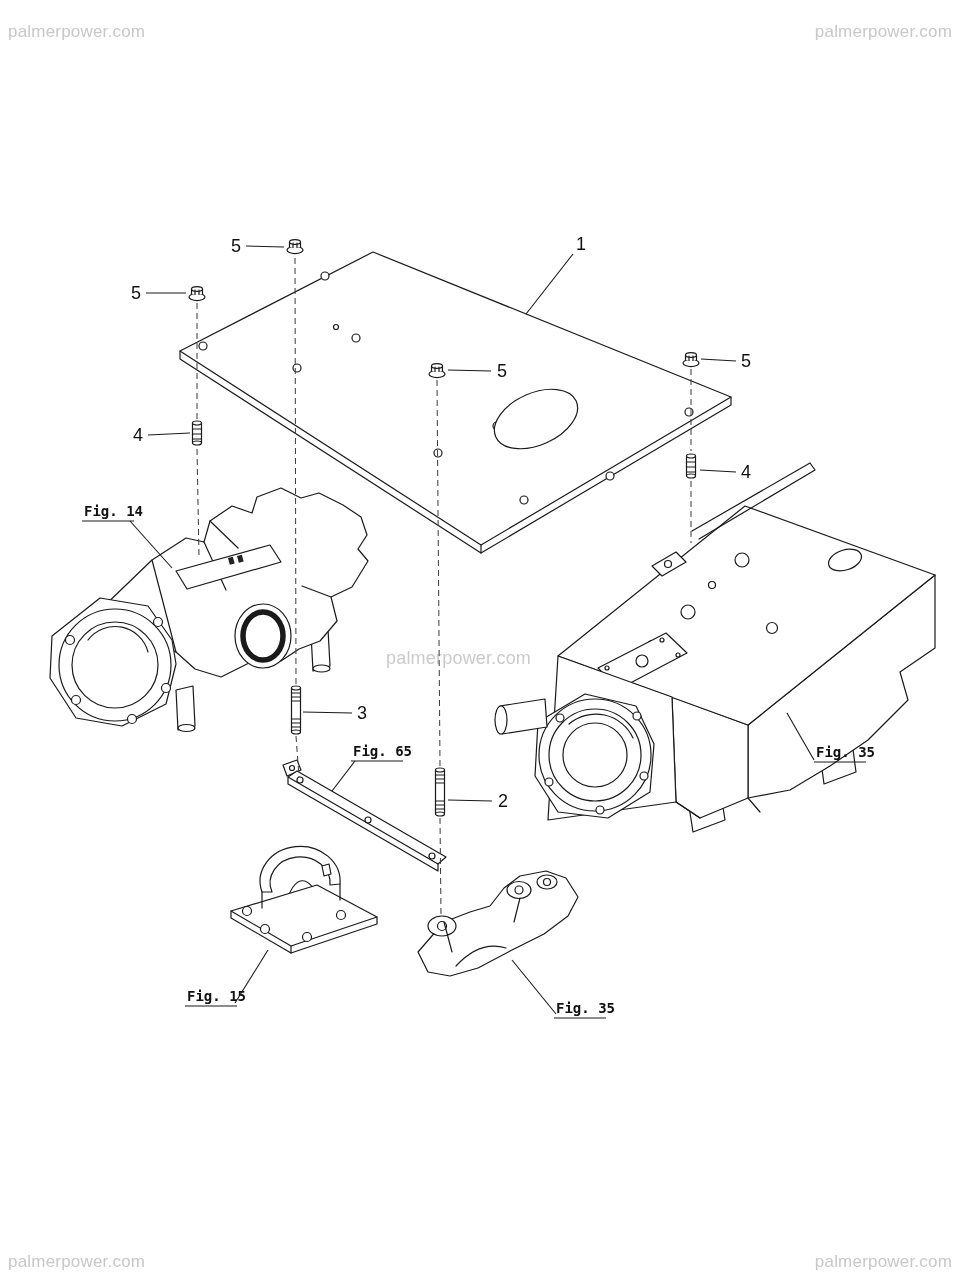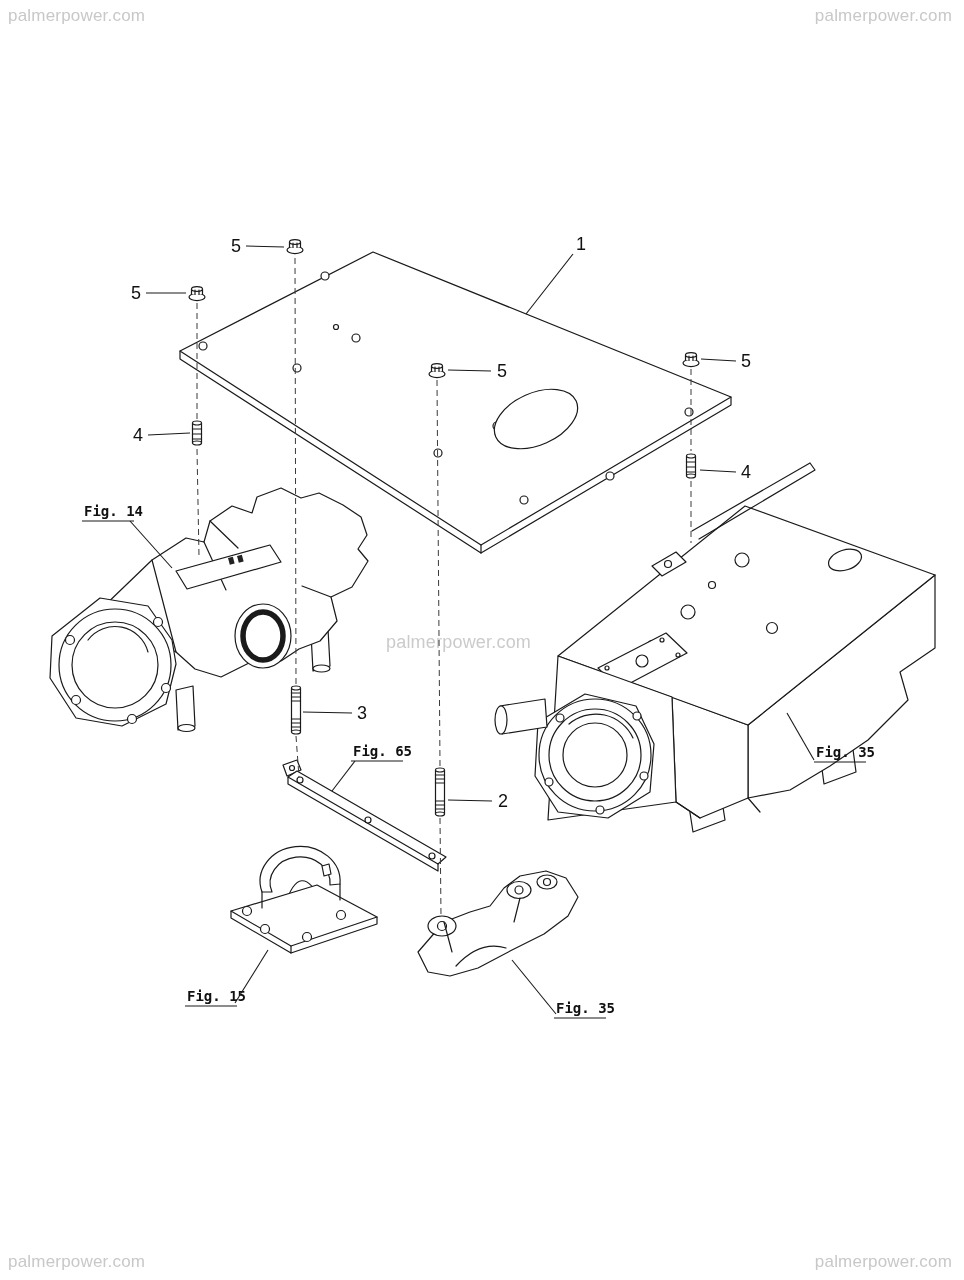--- a/index.html
+++ b/index.html
@@ -4,21 +4,21 @@
 <style>
   * { margin:0; padding:0; box-sizing:border-box; }
   html, body { background:#ffffff; }
   .page {
     position:relative; width:964px; height:1280px; margin:0 auto;
     background:#ffffff; overflow:hidden;
     font-family:"Liberation Sans", sans-serif;
   }
   .watermark {
     position:absolute; color:#c8c8c8; font-size:17px; letter-spacing:0.2px;
-    user-select:none; white-space:nowrap;
+    user-select:none; white-space:nowrap;margin-top:16px;
   }
   .wm-tl { left:8px;  top:6px; }
   .wm-tr { right:12px; top:6px; }
   .wm-bl { left:8px;  bottom:8px; }
   .wm-br { right:12px; bottom:8px; }
   .wm-c  { left:386px; top:632px; font-size:18px; color:#cbcbcb; }
   svg.diagram { position:absolute; left:0; top:0; }
   .ln { stroke:#1a1a1a; fill:none; stroke-width:1.2; stroke-linecap:round; stroke-linejoin:round; }
   .w  { fill:#ffffff; }
   .thick { stroke-width:5.5; }

